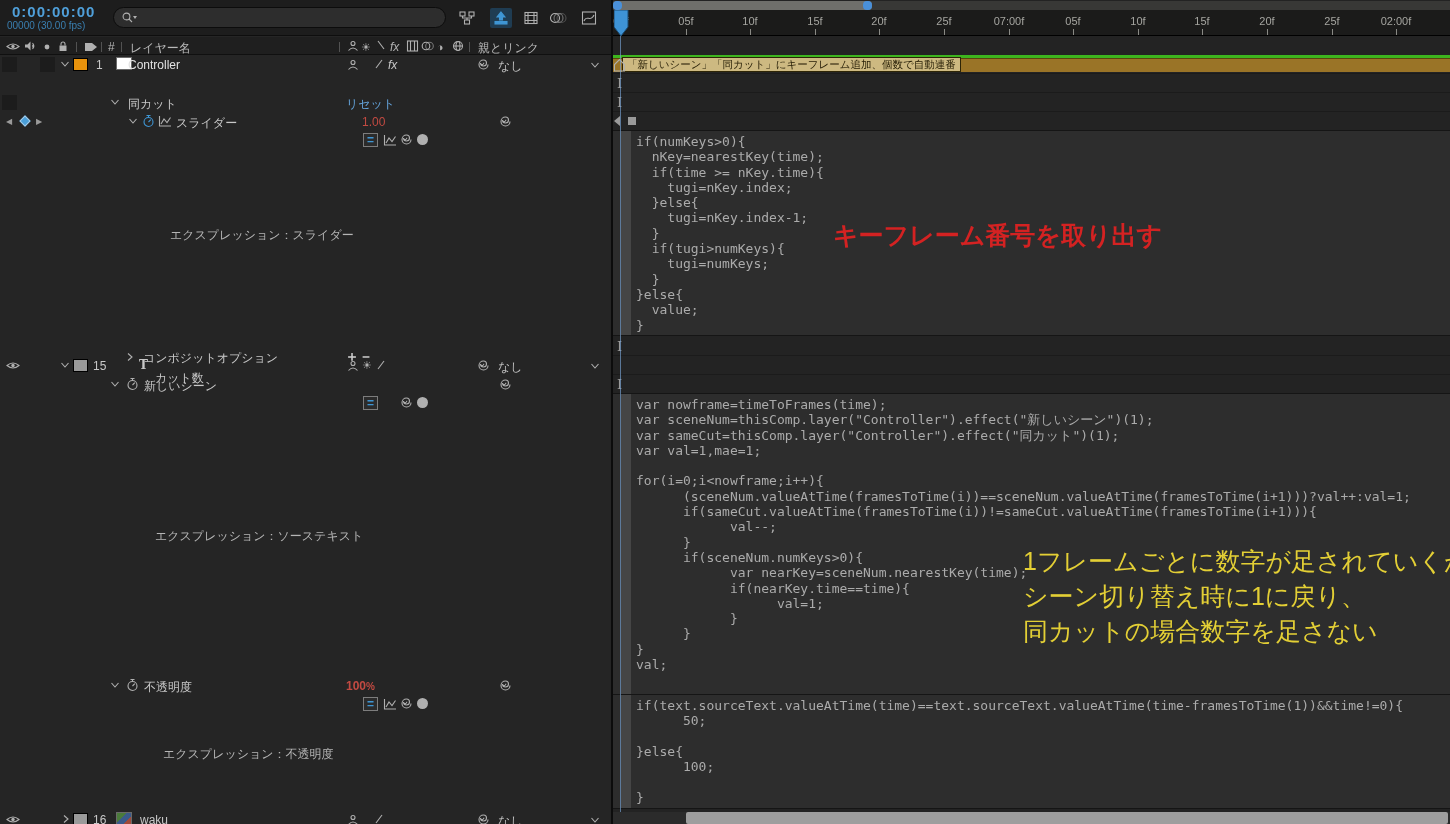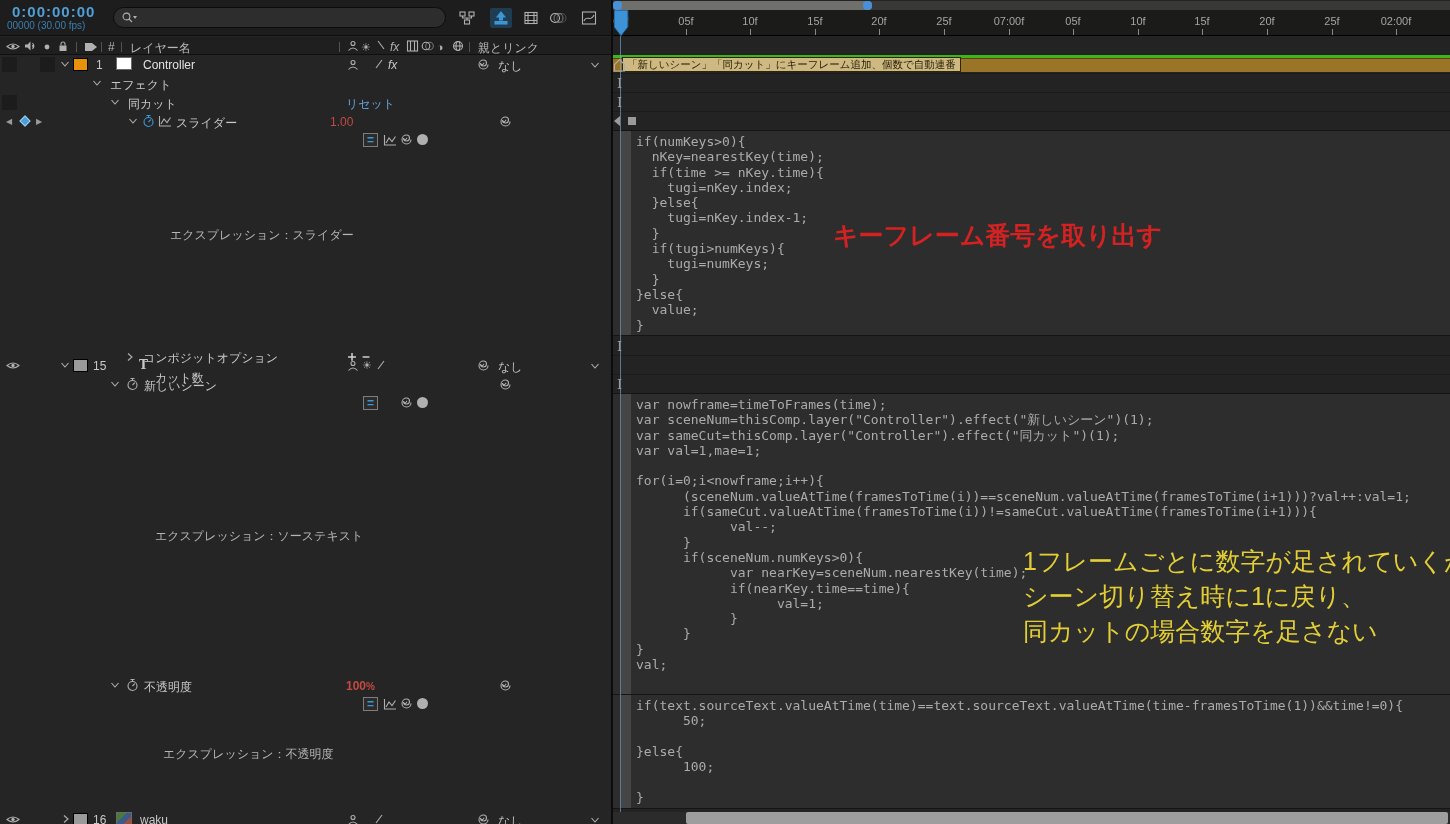--- a/index.html
+++ b/index.html
@@ -200,21 +200,21 @@
       <span class="abs emptybox" style="left:2px;top:2px;"></span>
       <span class="abs emptybox" style="left:40px;top:2px;"></span>
       <span class="abs" style="left:60px;top:5px;">
         <svg class="ico" width="10" height="8">
             <path d="M1.5 2 L5 6 L8.5 2"></path>
           </svg>
       </span>
       <span class="abs colorchip" style="left:73px;top:3px;background:#e8920c;"></span>
       <span class="abs lbl" style="left:96px;top:3px;">1</span>
       <span class="abs thumb" style="left:116px;top:2px;background:#fff;"></span>
-      <span class="abs lbl" style="left:143px;top:3px;color:#e2e2e2;">Controller</span>
+      <span class="abs lbl" style="left:128px;top:3px;color:#e2e2e2;">Controller</span>
       <span class="abs" style="left:347px;top:4px;">
         <svg class="ico" width="12" height="12">
             <circle cx="6" cy="3.5" r="2"></circle>
             <path d="M1.5 10.5 Q6 5.5 10.5 10.5"></path>
           </svg>
       </span>
       <span class="abs" style="left:374px;top:3px;">
         <svg class="ico" width="10" height="12">
             <path d="M2 10 L8 2" stroke-width="1.5"></path>
           </svg>
@@ -228,28 +228,20 @@
       <span class="abs dropdown" style="left:498px;top:3px;">
         <span>なし</span>
         <span class="abs" style="left:92px;top:3px;">
           <svg class="ico" width="10" height="8">
               <path d="M1.5 2 L5 6 L8.5 2"></path>
             </svg>
         </span>
       </span>
     </div>
 
-    <div class="abs lrow" style="top:74px;">
-      <span class="abs" style="left:92px;top:5px;">
-        <svg class="ico" width="10" height="8">
-            <path d="M1.5 2 L5 6 L8.5 2"></path>
-          </svg>
-      </span>
-      <span class="abs lbl" style="left:110px;top:3px;">エフェクト</span>
-    </div>
 
     <div class="abs lrow" style="top:93px;">
       <span class="abs emptybox" style="left:2px;top:2px;"></span>
       <span class="abs" style="left:110px;top:5px;">
         <svg class="ico" width="10" height="8">
             <path d="M1.5 2 L5 6 L8.5 2"></path>
           </svg>
       </span>
       <span class="abs lbl" style="left:128px;top:3px;">同カット</span>
       <span class="abs lbl bluelink" style="left:346px;top:3px;">リセット</span>
@@ -269,21 +261,21 @@
             <circle cx="6.5" cy="8" r="4.5"></circle>
             <path d="M6.5 3.5 V1.5 M4.5 1.5 H8.5 M6.5 8 L8.8 5.7"></path>
           </svg>
       </span>
       <span class="abs" style="left:158px;top:3px;">
         <svg class="ico" width="14" height="12">
             <path d="M1.5 1 V11 H13 M3 9 L6 4 L9 7.5 L12.5 2.5"></path>
           </svg>
       </span>
       <span class="abs lbl" style="left:176px;top:3px;">スライダー</span>
-      <span class="abs lbl redval" style="left:330px;top:3px;">1.00</span>
+      <span class="abs lbl redval" style="left:362px;top:3px;">1.00</span>
       <span class="abs" style="left:499px;top:3px;">
         <svg class="ico" width="13" height="13">
             <path d="M11 6.5 A4.5 4.5 0 1 1 6.5 2 A3 3 0 1 1 3.5 5 A1.6 1.6 0 1 0 6.8 4.8"></path>
           </svg>
       </span>
     </div>
 
     <div class="abs lrow" style="top:131px;">
       <span class="abs eqbox" style="left:363px;top:2px;">=</span>
       <span class="abs" style="left:383px;top:3px;">

